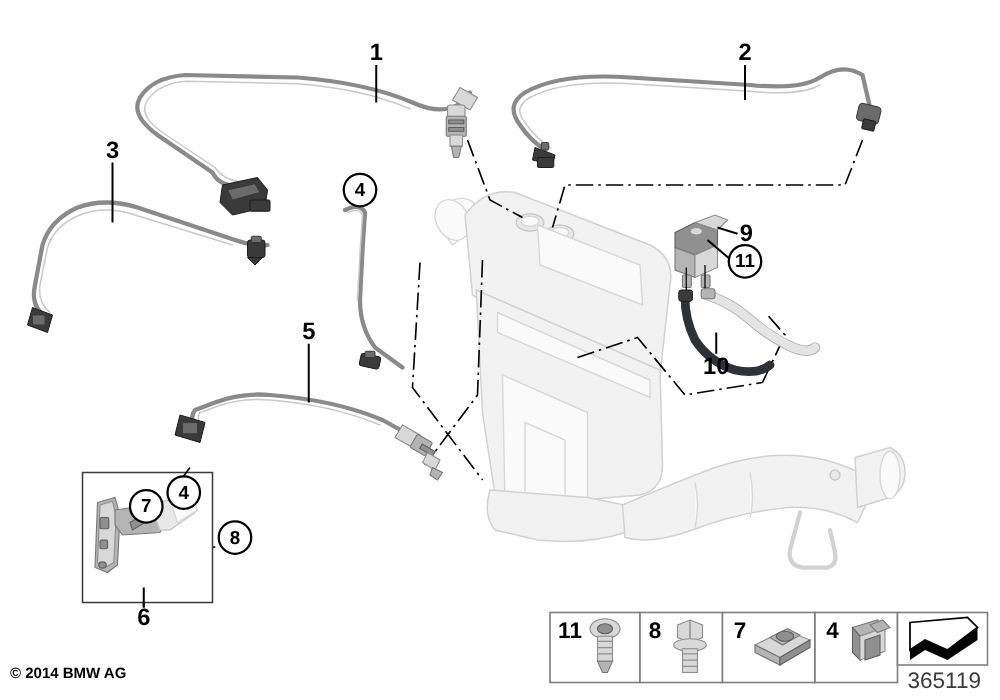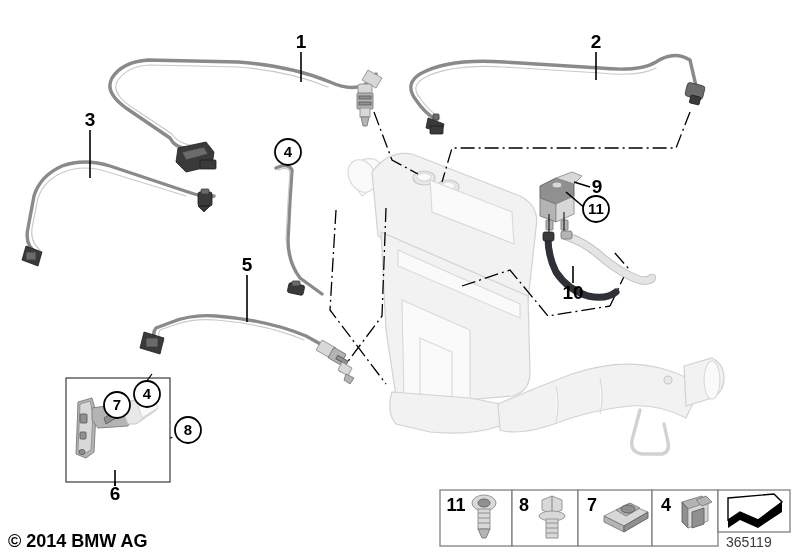--- a/index.html
+++ b/index.html
@@ -45,31 +45,31 @@
     fill: #000000;
     text-anchor: middle;
     dominant-baseline: middle;
   }
   .copyright-text {
     position: absolute;
     left: 8px;
     top: 531px;
     font-family: "Liberation Sans", sans-serif;
     font-weight: bold;
-    font-size: 18px;
+    font-size: 12px;
     color: #000000;
     letter-spacing: 0px;
     white-space: nowrap;
   }
   .diagram-id {
     position: absolute;
     left: 726px;
     top: 534px;
     font-family: "Liberation Sans", sans-serif;
-    font-size: 14px;
+    font-size: 18px;
     color: #3a3a3a;
     white-space: nowrap;
   }
   .lead { stroke: #000; stroke-width: 1.6; fill: none; }
   .dashdot { stroke: #000; stroke-width: 1.3; fill: none;
              stroke-dasharray: 14 4 2 4; }
   .circ { fill: #ffffff; stroke: #000; stroke-width: 1.8; }
   .legendbox { fill: #ffffff; stroke: #808080; stroke-width: 1.3; }
   .ghost { fill: #f2f2f2; stroke: #d2d2d2; stroke-width: 1.2; }
   .ghost-d { fill: #e8e8e8; stroke: #c8c8c8; stroke-width: 1.1; }

